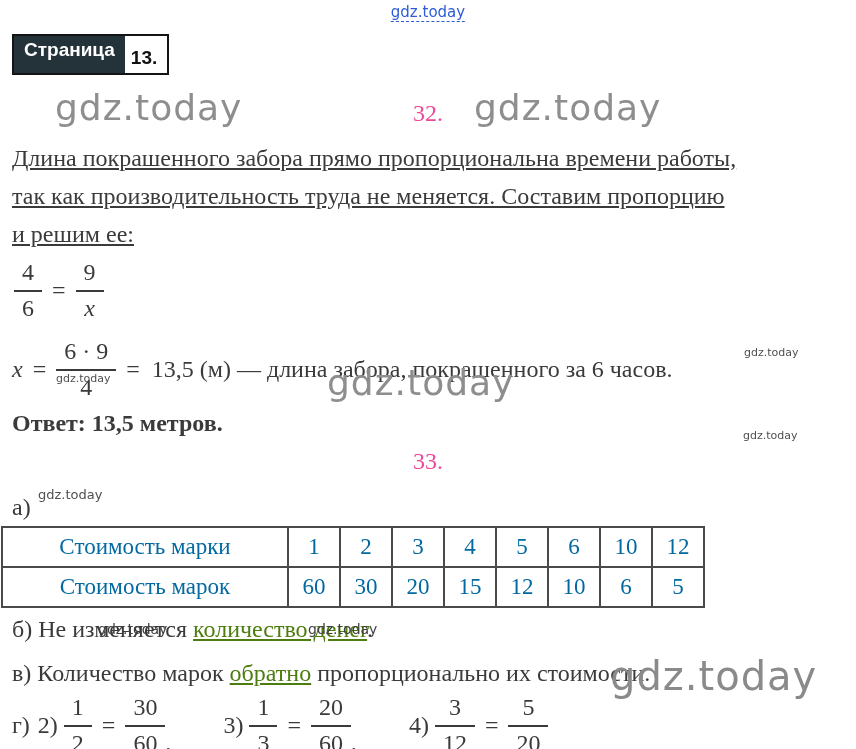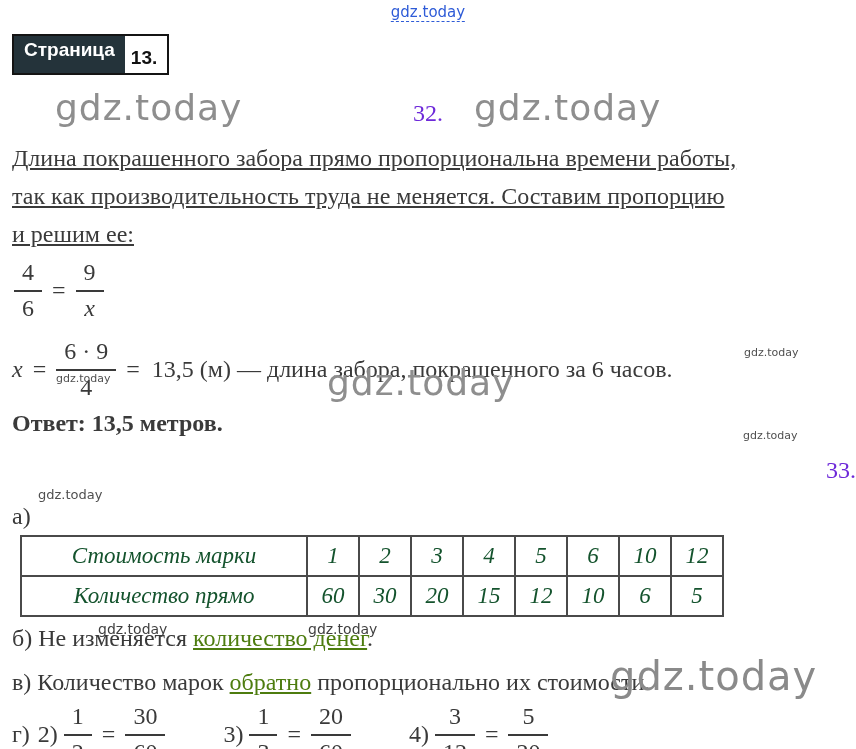--- a/index.html
+++ b/index.html
@@ -19,40 +19,40 @@
     font-family:"DejaVu Sans", sans-serif; font-size:15px; color:#2e5bd7;
     text-decoration:none; border-bottom:1px dashed #2e5bd7; cursor:pointer; }
 
   
   .header-row { margin:34px 17px 0 12px; }
   .page-header { display:inline-flex; border:2px solid #141414;
     font-family:"Liberation Sans", sans-serif; font-weight:bold; font-size:19px; }
   .page-label { background:#24333a; color:#ffffff; padding:3px 10px 4px; }
   .page-num   { color:#111111; padding:11px 10px 4px 6px; background:#fff; }
 
-  .prob-num { margin-top:24px; text-align:center; font-size:24px; color:#6d28d9; line-height:28px; }
-  .prob-num.second { margin-top:19px;text-align:right; }
+  .prob-num { margin-top:24px; text-align:center; font-size:24px; color:#ec4899; line-height:28px; }
+  .prob-num.second { margin-top:10px; }
 
   .para { margin:12px 12px 0 12px; font-size:24px; line-height:38px; color:#3a3a3a;text-decoration:underline; }
 
   .equation { display:flex; align-items:center; font-size:24px; color:#3a3a3a; }
   .eq1 { margin:6px 0 0 14px; }
   .eq2 { margin:16px 0 0 12px; }
   .frac { display:inline-block; text-align:center; line-height:1.15; }
   .frac .num { display:block; padding:0 8px 3px; border-bottom:2px solid #3a3a3a; }
   .frac .den { display:block; padding:3px 8px 0; }
   .eqsign { margin:0 10px; }
   .it { font-style:italic; }
   .eqtail { margin-left:2px; }
 
   .answer { margin:8px 0 0 12px; font-size:24px; line-height:28px;font-weight:bold; }
 
   .a-label { margin:18px 0 0 12px; font-size:24px; line-height:28px; }
 
-  table.stamps { border-collapse:collapse; margin:5px 0 0 20px; font-size:23px; color:#14532d;font-style:italic; }
+  table.stamps { border-collapse:collapse; margin:5px 0 0 1px; font-size:23px; color:#0369a1; }
   table.stamps td { border:2px solid #4a4a4a; text-align:center; height:40px; padding:0 6px; background:#fff; }
   td.rowhead { width:286px; }
   td.val { width:52px; }
 
   .line { margin:0 0 0 12px; font-size:24px; line-height:26px; color:#3a3a3a; }
   .b-line { margin-top:8px; }
   .v-line { margin-top:18px; }
   .hl { color:#4d7c0f;text-decoration:underline; }
 
   .g-row { display:flex; align-items:center; margin:8px 0 0 12px; font-size:24px; color:#3a3a3a; }
@@ -130,21 +130,21 @@
       <td class="val">1</td>
       <td class="val">2</td>
       <td class="val">3</td>
       <td class="val">4</td>
       <td class="val">5</td>
       <td class="val">6</td>
       <td class="val">10</td>
       <td class="val">12</td>
     </tr>
     <tr>
-      <td class="rowhead">Количество прямо</td>
+      <td class="rowhead">Стоимость марок</td>
       <td class="val">60</td>
       <td class="val">30</td>
       <td class="val">20</td>
       <td class="val">15</td>
       <td class="val">12</td>
       <td class="val">10</td>
       <td class="val">6</td>
       <td class="val">5</td>
     </tr>
   </tbody>

